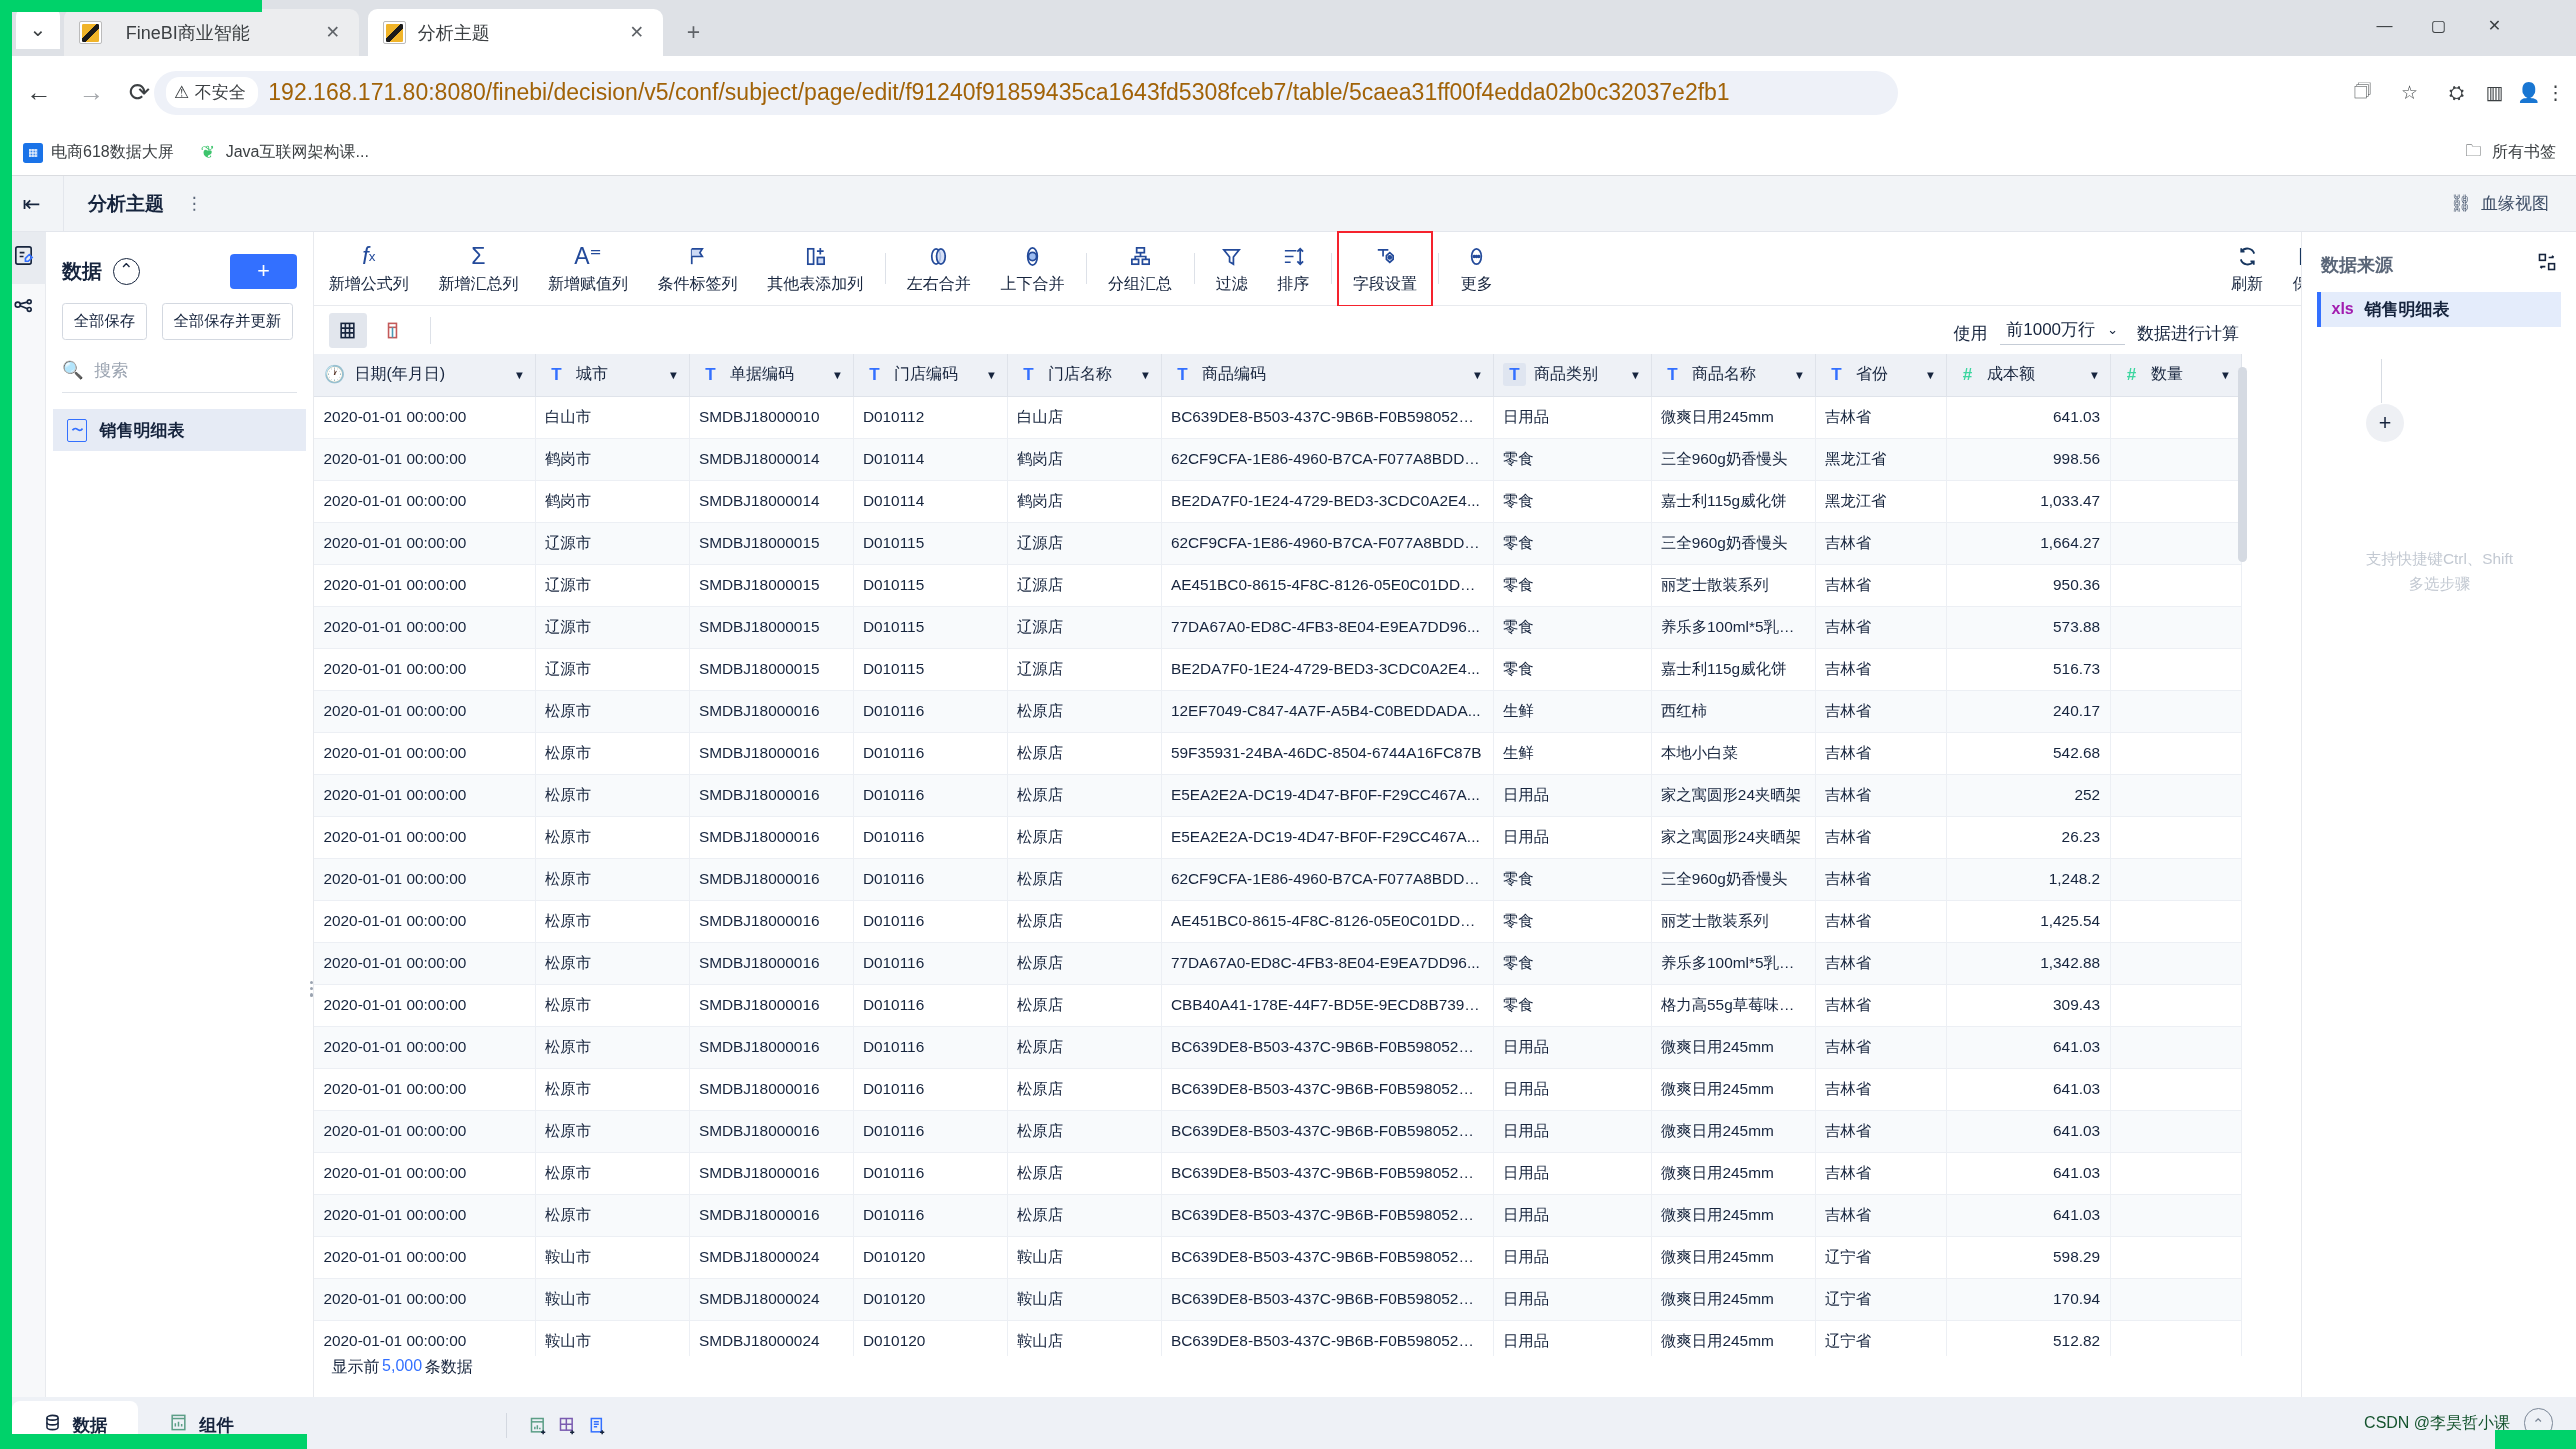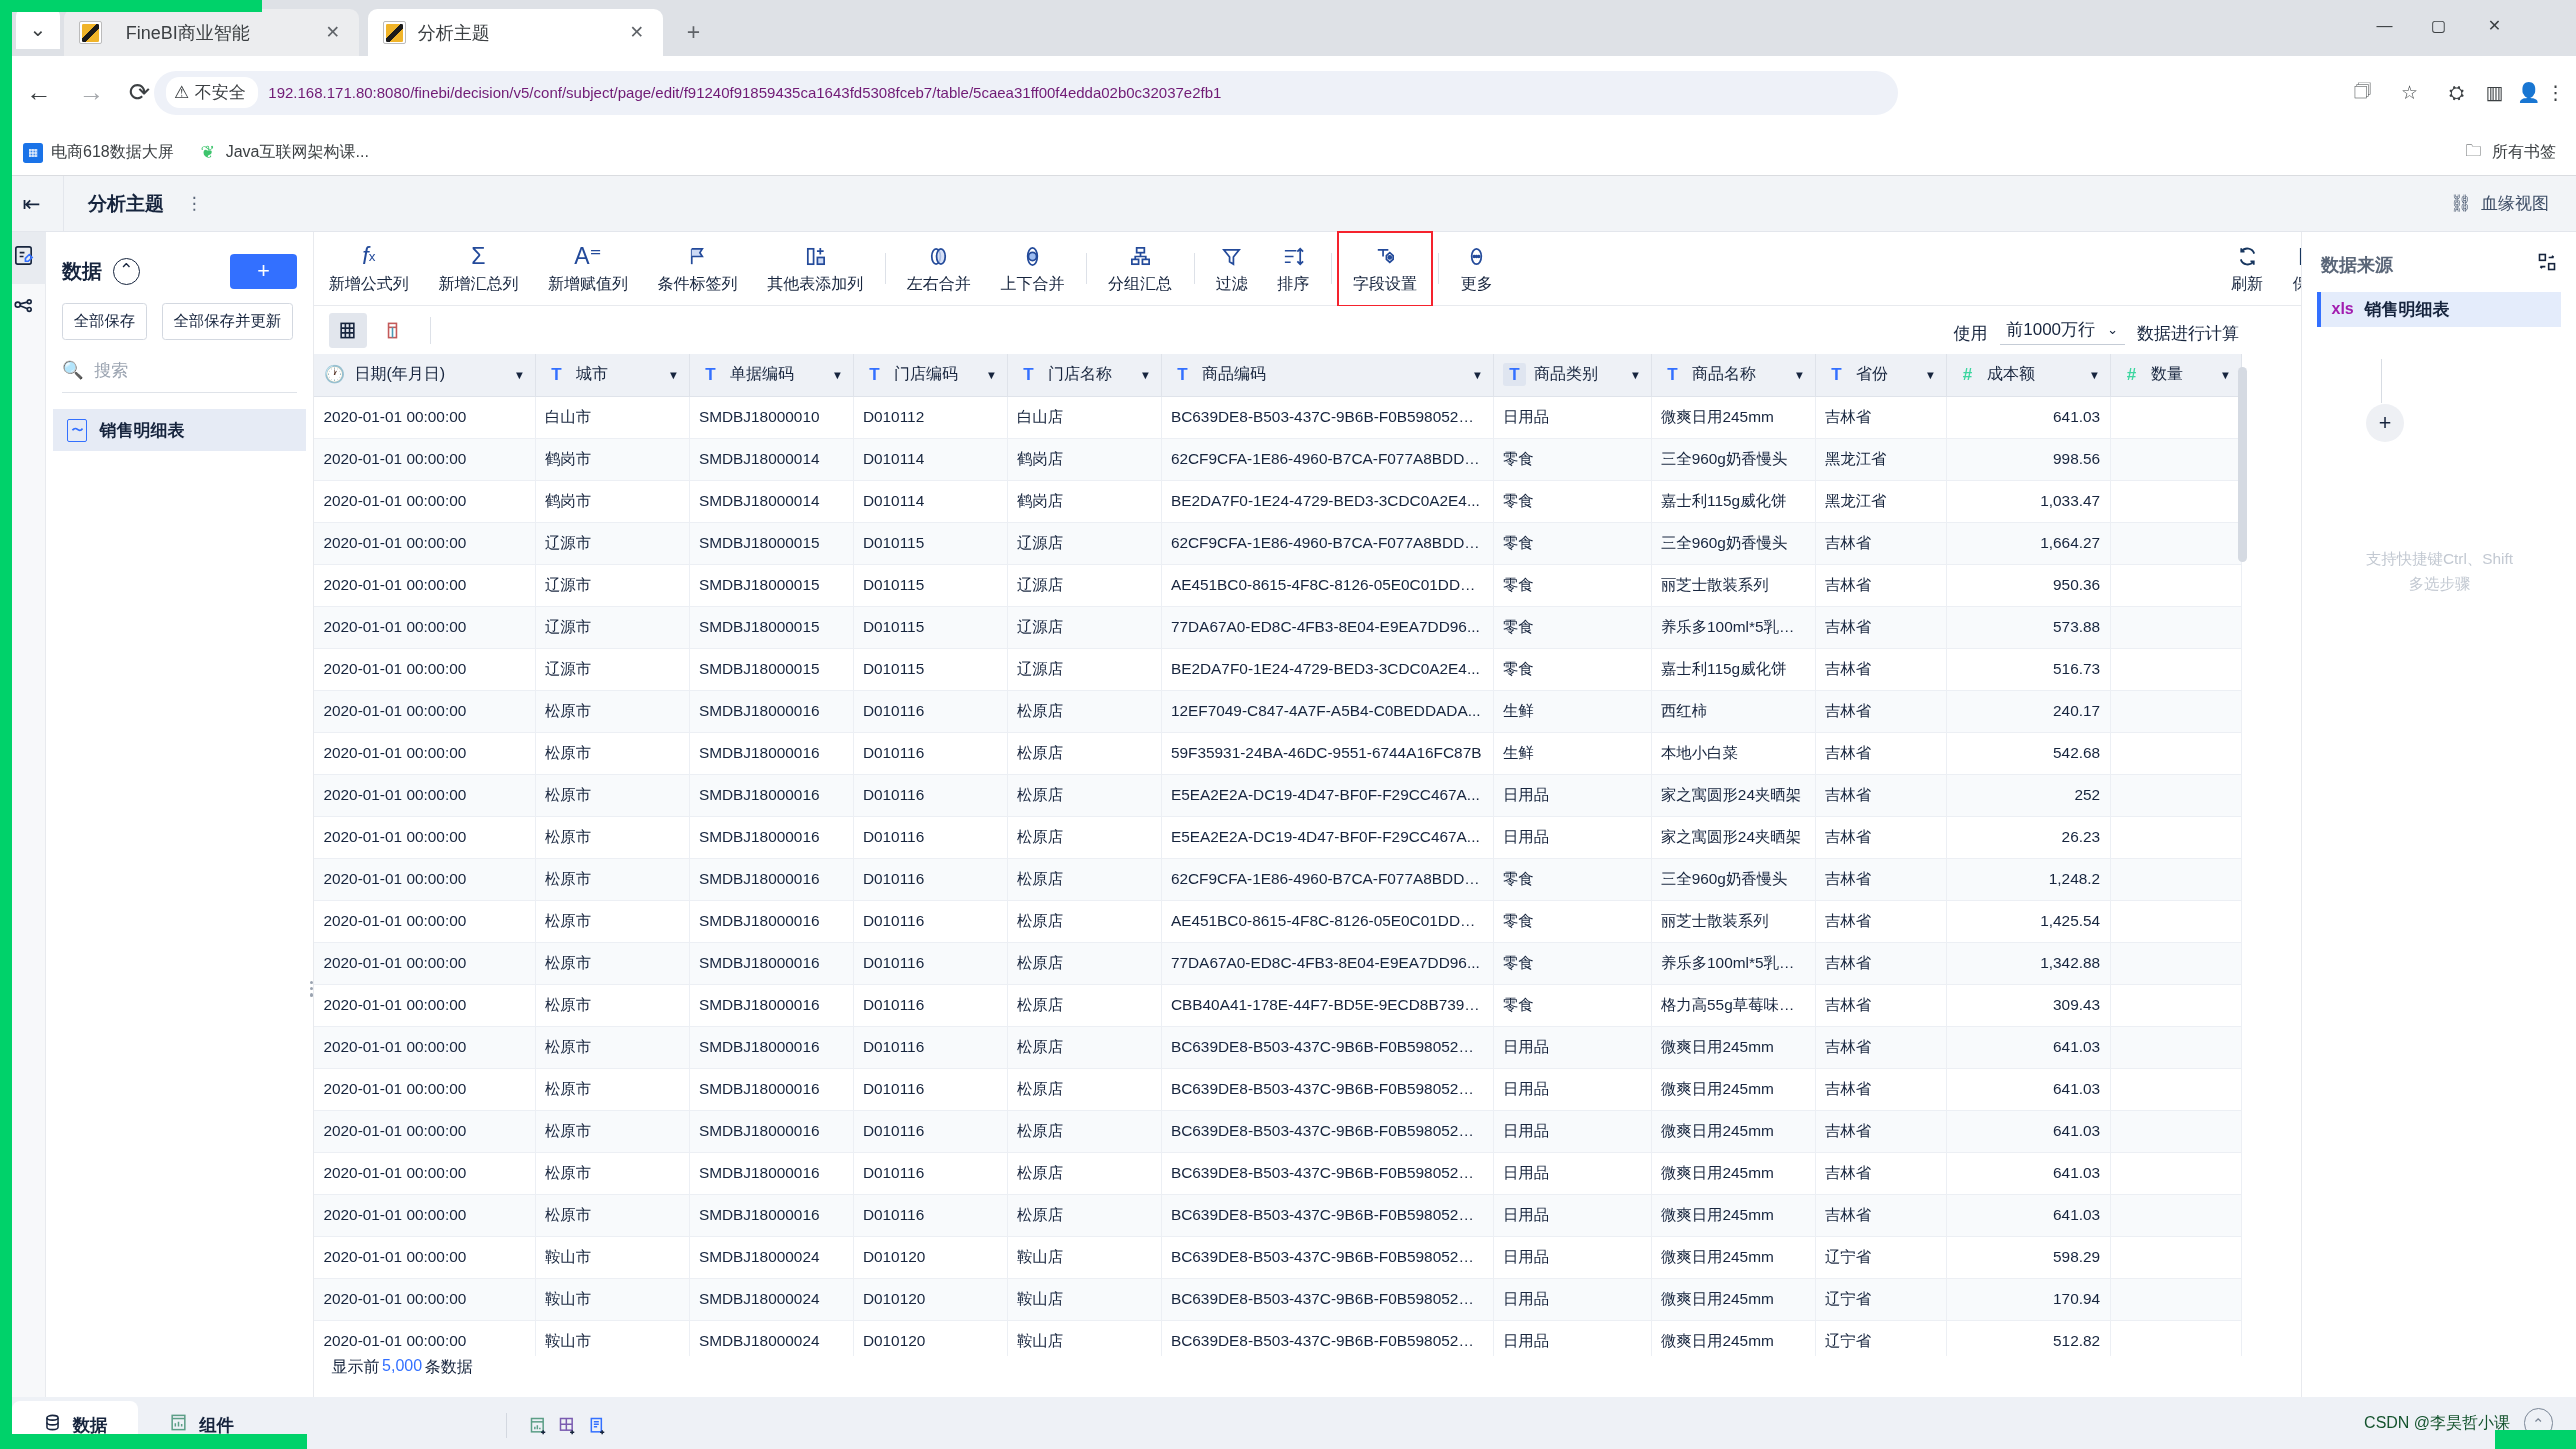--- a/index.html
+++ b/index.html
@@ -43,21 +43,21 @@
   .toolbar-row { position:absolute; left:0; top:56px; width:2576px; height:74px; background:#fff; }
   .nav-btn { position:absolute; top:14.8px; width:43px; height:43px; display:flex; align-items:center; justify-content:center;
              font-size:25.5px; color:#3c4043; border-radius:50%; }
   .nav-btn.dim { color:#a6a9ad; }
   .omnibox {
     position:absolute; left:154px; top:14.8px; width:1744px; height:44px; background:#eef1f8;
     border-radius:22px; display:flex; align-items:center; padding:0 12px; gap:10.7px;
   }
   .notsecure { display:flex; align-items:center; gap:5.4px; background:#fff; border-radius:13.4px; padding:4px 12px 4px 8px;
                font-size:17px; color:#3c4043; white-space:nowrap; }
-  .url-text { font-size:15px; color:#701a75; white-space:nowrap; overflow:hidden; text-overflow:ellipsis; }
+  .url-text { font-size:23px; color:#a16207; white-space:nowrap; overflow:hidden; text-overflow:ellipsis; }
   .omni-icon { position:absolute; top:19px; width:35px; height:35px; display:flex; align-items:center; justify-content:center;
                font-size:19px; color:#3c4043; }
 
   .bookmarks { position:absolute; left:0; top:130px; width:2576px; height:46px; background:#fff;
                border-bottom:0.7px solid #dadce0; display:flex; align-items:center; padding-left:23px; gap:24px; }
   .bm { display:flex; align-items:center; gap:8px; font-size:16px; color:#3c4043; white-space:nowrap; }
   .bm-ico { width:20px; height:20px; flex:none; display:flex; align-items:center; justify-content:center; font-size:13.4px; }
   .bm-ico.blue { background:#1a73e8; color:#fff; border-radius:2.7px; font-size:10.7px; }
   .bm-right { position:absolute; right:20px; display:flex; align-items:center; gap:10.7px; font-size:16px; color:#3c4043; }
 
@@ -701,21 +701,21 @@
               <td>吉林省</td>
               <td class="num">240.17</td>
               <td class="num"></td>
             </tr>
             <tr class="odd">
               <td>2020-01-01 00:00:00</td>
               <td>松原市</td>
               <td>SMDBJ18000016</td>
               <td>D010116</td>
               <td>松原店</td>
-              <td>59F35931-24BA-46DC-9551-6744A16FC87B</td>
+              <td>59F35931-24BA-46DC-8504-6744A16FC87B</td>
               <td>生鲜</td>
               <td>本地小白菜</td>
               <td>吉林省</td>
               <td class="num">542.68</td>
               <td class="num"></td>
             </tr>
             <tr class="even">
               <td>2020-01-01 00:00:00</td>
               <td>松原市</td>
               <td>SMDBJ18000016</td>

